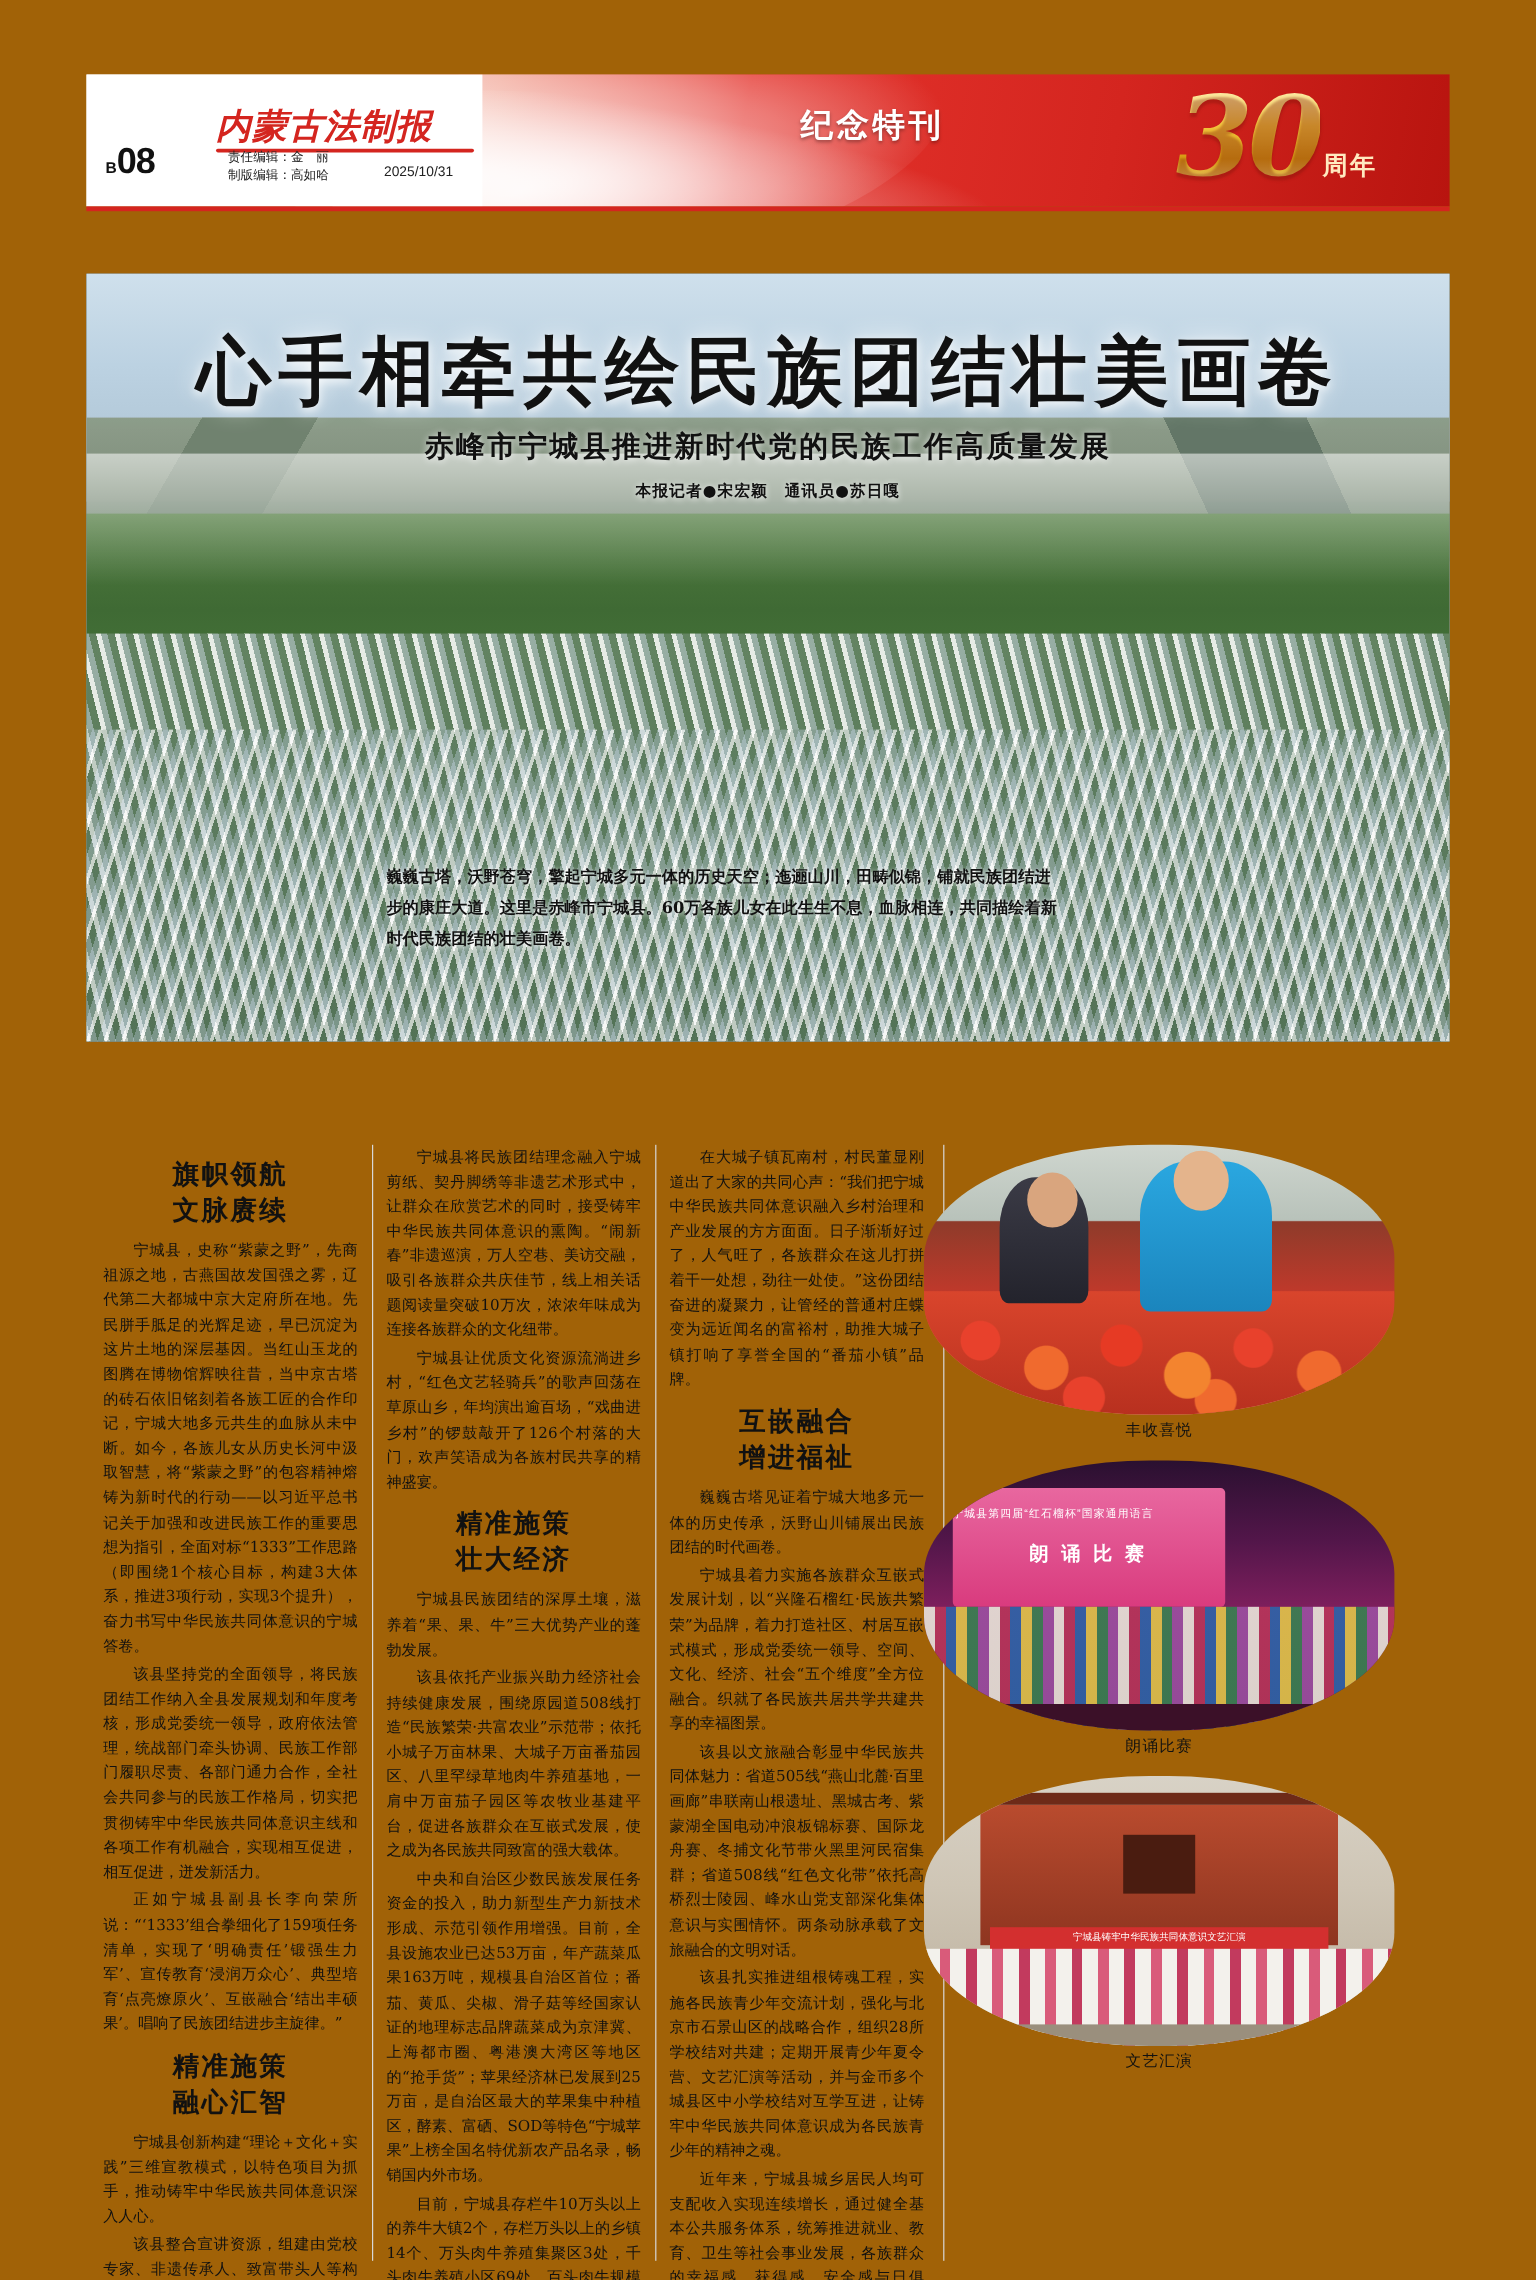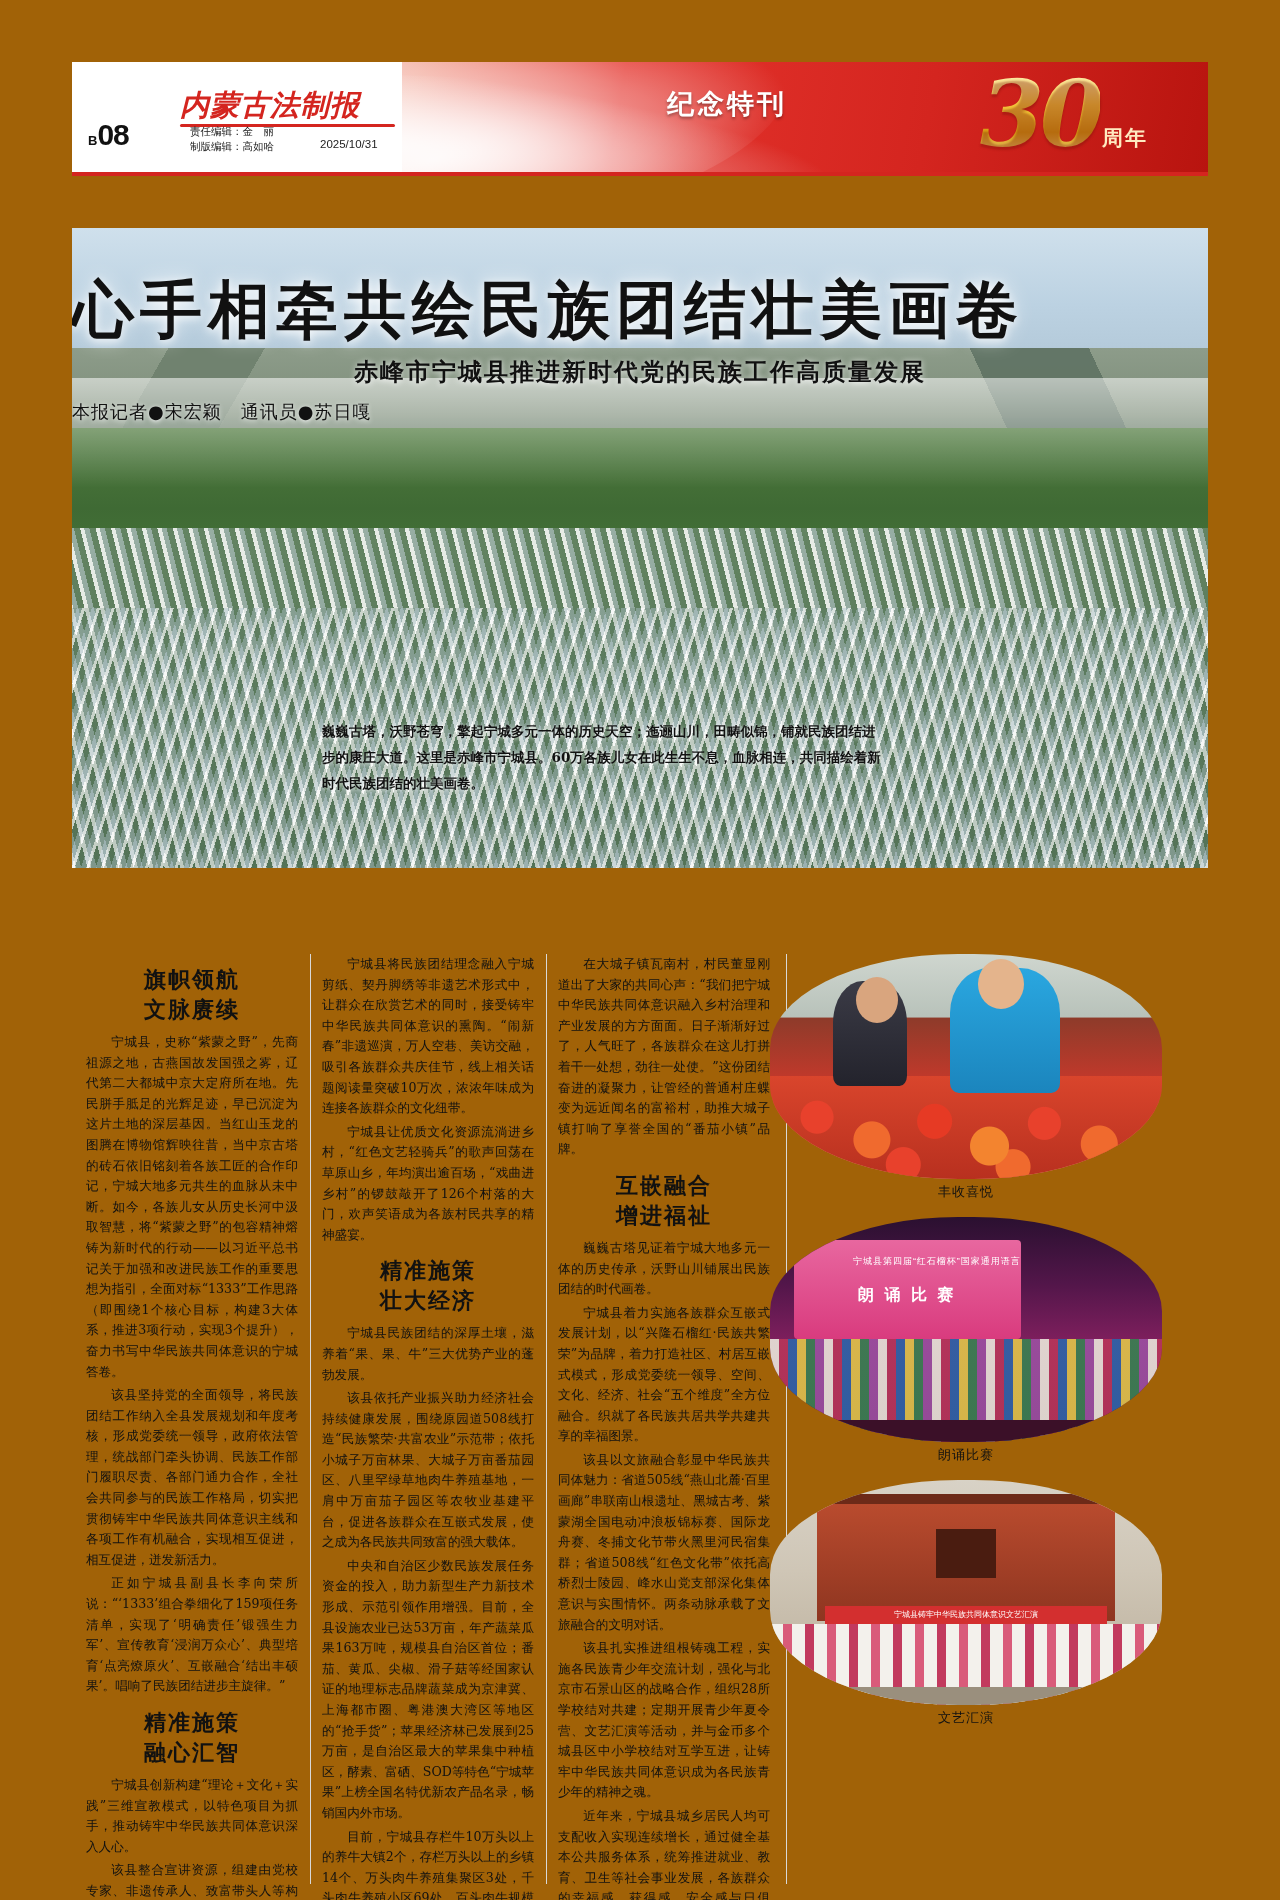--- a/index.html
+++ b/index.html
@@ -103,34 +103,34 @@
     position:absolute;left:0;top:380px;width:100%;height:260px;
     background:
       repeating-linear-gradient(-72deg, rgba(255,255,255,.75) 0 3px, rgba(175,195,205,.5) 3px 8px, rgba(95,125,105,.3) 8px 14px);
     opacity:.9;
   }
   .hero-haze{
     position:absolute;left:0;top:150px;width:100%;height:110px;
     background:linear-gradient(rgba(255,255,255,.55),rgba(255,255,255,0));
   }
   .hero-title{
-    position:absolute;left:0;top:40px;width:1136px;text-align:left;
+    position:absolute;left:0;top:40px;width:1136px;text-align:center;
     font-family:"DejaVu Serif", serif;font-weight:700;
     font-size:62px;letter-spacing:6px;color:#111;
     text-shadow:0 2px 8px rgba(255,255,255,.85), 0 0 20px rgba(255,255,255,.9);
   }
   .hero-sub{
     position:absolute;left:0;top:128px;width:1136px;text-align:center;
     font-family:"DejaVu Serif", serif;font-weight:700;
     font-size:24px;letter-spacing:2px;color:#111;
     text-shadow:0 1px 6px rgba(255,255,255,.9);
   }
   .hero-byline{
-    position:absolute;left:0;top:172px;width:1136px;
-    font-size:18px;letter-spacing:1px;color:#111;font-weight:400;
+    position:absolute;left:0;top:172px;width:1136px;text-align:center;
+    font-size:13px;letter-spacing:1px;color:#111;font-weight:700;
     font-family:"DejaVu Serif", serif;
     text-shadow:0 1px 5px rgba(255,255,255,.95);
   }
   .lead-box{
     position:absolute;left:250px;top:490px;width:560px;
     font-family:"DejaVu Serif", serif;
     font-size:13.5px;line-height:26px;color:#111;font-weight:700;
     text-shadow:0 1px 4px rgba(255,255,255,.9);
   }
 
@@ -204,21 +204,21 @@
   }
   
   .ph2{
     background:linear-gradient(#2a1030 0%,#53164a 30%,#7e1f5d 55%,#3d1030 100%);
   }
   .ph2 .screen{
     position:absolute;left:6%;top:10%;width:58%;height:44%;
     background:linear-gradient(#e8679f,#d93b7e);border-radius:4px;
   }
   .ph2 .screen .l1{
-    position:absolute;left:0;top:16%;width:100%;text-align:right;color:#fff;font-size:9px;letter-spacing:1px;
+    position:absolute;left:0;top:16%;width:100%;text-align:left;color:#fff;font-size:9px;letter-spacing:1px;
   }
   .ph2 .screen .l2{
     position:absolute;left:0;top:46%;width:100%;text-align:center;color:#fff;font-size:16px;font-weight:700;letter-spacing:3px;
   }
   .ph2 .crowd{
     position:absolute;left:0;bottom:0;width:100%;height:46%;
     background:
       repeating-linear-gradient(90deg,
         #e8e2d8 0 9px, #b7355a 9px 18px, #2f63a8 18px 27px, #e0c24a 27px 36px, #3a7f52 36px 45px, #9b4fa0 45px 54px);
     opacity:.92;

